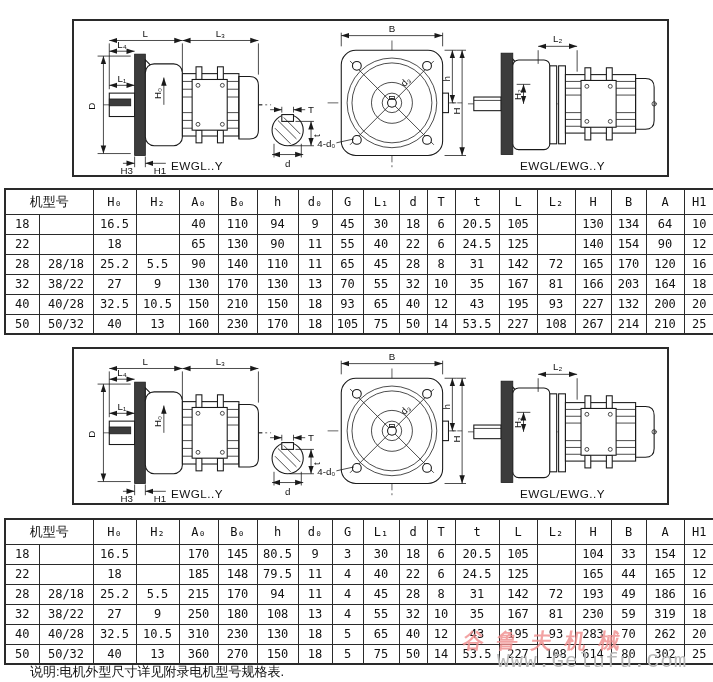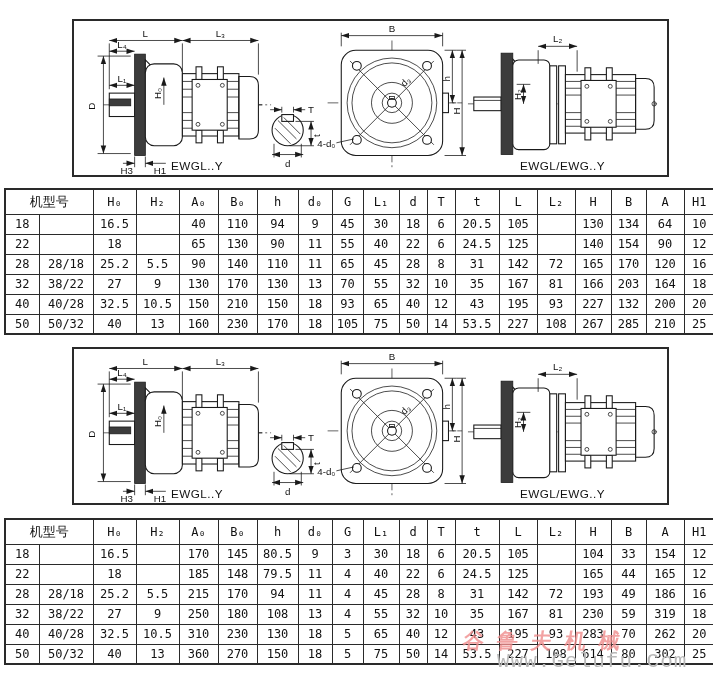--- a/index.html
+++ b/index.html
@@ -336,21 +336,21 @@
           <td>170</td>
           <td>18</td>
           <td>105</td>
           <td>75</td>
           <td>50</td>
           <td>14</td>
           <td>53.5</td>
           <td>227</td>
           <td>108</td>
           <td>267</td>
-          <td>285</td>
+          <td>214</td>
           <td>210</td>
           <td>25</td>
         </tr>
       </tbody>
   </table>
 
   <div class="panel panel-2">
     <svg viewBox="0 0 596 158">
       <defs>
         <marker id="ar" viewBox="0 0 10 8" refX="9.5" refY="4" markerWidth="11" markerHeight="9" orient="auto-start-reverse">
@@ -648,16 +648,17 @@
           <td>227</td>
           <td>108</td>
           <td>614</td>
           <td>80</td>
           <td>302</td>
           <td>25</td>
         </tr>
       </tbody>
   </table>
 
+  <div class="note">说明:电机外型尺寸详见附录电机型号规格表.</div>
 
   <div class="wm-cn" style="color: rgb(240, 140, 140);">谷鲁夫机械</div>
   <div class="wm-url" style="color: rgb(185, 185, 185);">Www.Gelufu.Com</div>
 </div>
 
 </body></html>

